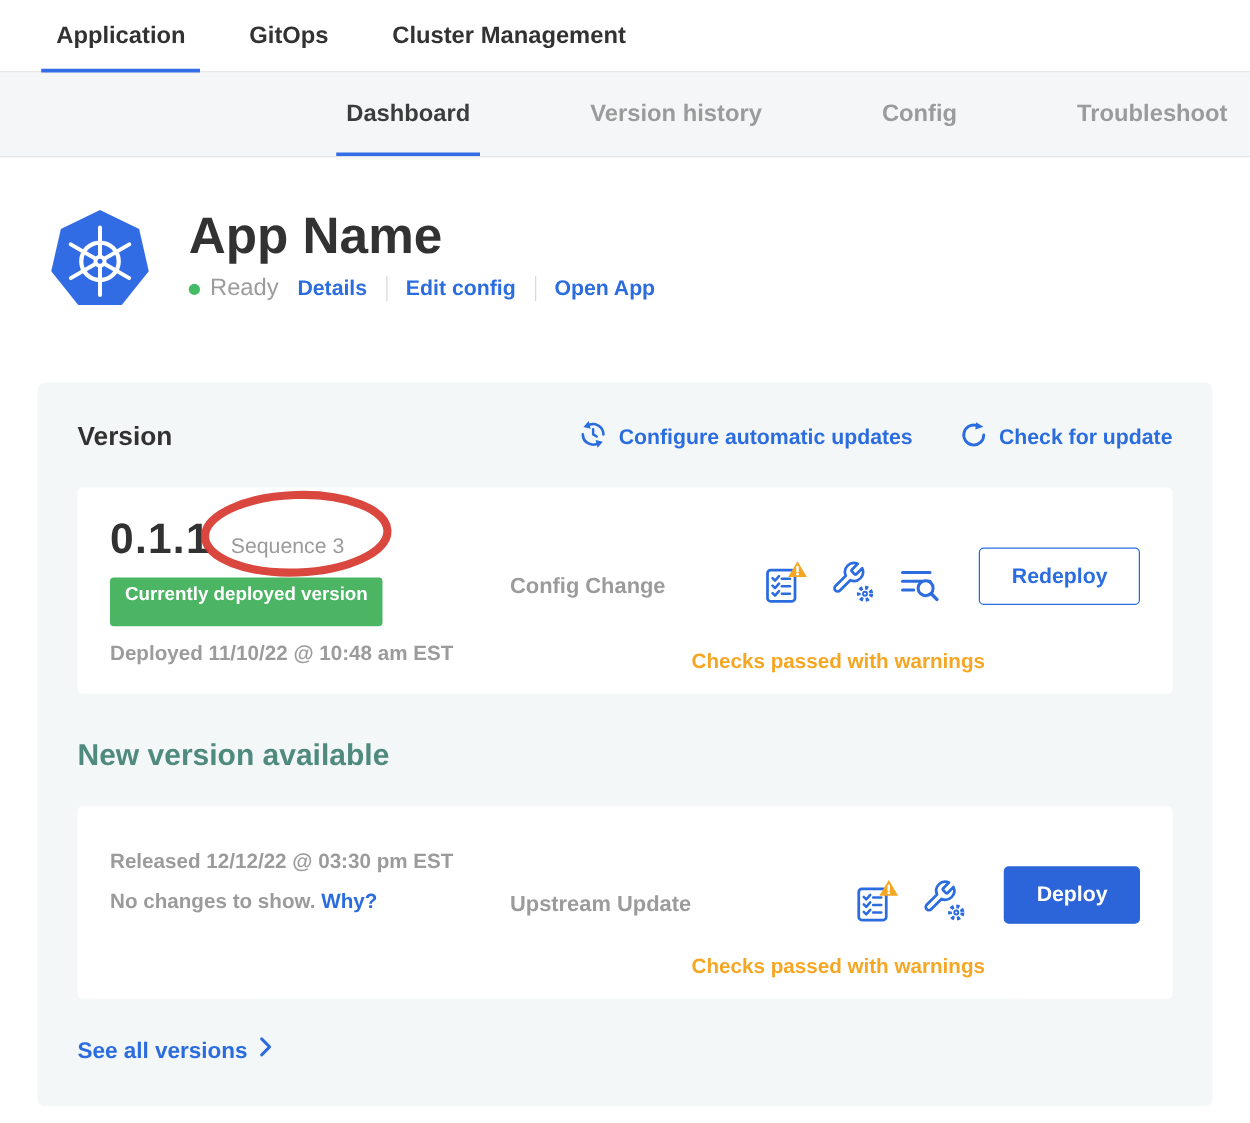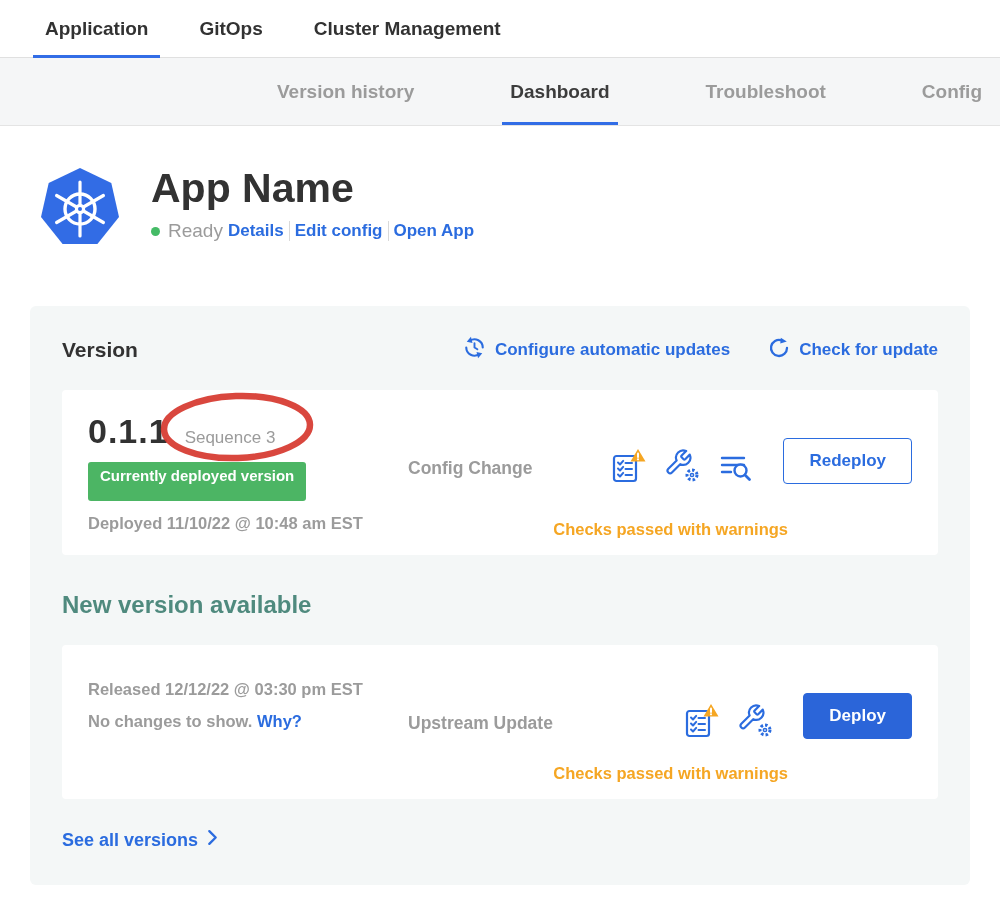--- a/index.html
+++ b/index.html
@@ -29,21 +29,21 @@
   .sub-tab.active { color:#3c3c3c; }
   .sub-tab.active::after { content:""; position:absolute; left:-8px; right:-8px; bottom:0;
              height:3px; background:#326de6; }
 
   
   .app-header { display:flex; align-items:flex-start; padding:40px 0 0 38px;
                 height:180px; box-sizing:border-box; background:#fff; }
   .k8s-logo svg { display:block; }
   .app-info { margin-left:29px; }
   .app-title { margin:0; font-size:41px; line-height:1.1; font-weight:700; color:#323232; }
-  .app-meta { display:flex; align-items:center; margin-top:9px; gap:5px; }
+  .app-meta { display:flex; align-items:center; margin-top:9px; gap:15px; }
   .status { display:flex; align-items:center; gap:8px; color:#9b9b9b; font-size:19px; }
   .status-dot { width:9px; height:9px; border-radius:50%; background:#44bb66; }
   .meta-link { color:#2b6cdf; font-size:17px; font-weight:700; }
   .sep { width:1px; height:20px; background:#d9d9d9; }
 
   
   .version-panel { margin:0 30px; background:#f4f7f7; border-radius:6px;
                    padding:30px 32px 34px; box-sizing:border-box; }
   .panel-header { display:flex; align-items:center; justify-content:space-between; }
   .panel-title { margin:0; font-size:21px; font-weight:700; color:#323232; }
@@ -86,24 +86,24 @@
 </head>
 <body>
 
 <nav class="top-nav">
   <div class="top-tab active">Application</div>
   <div class="top-tab">GitOps</div>
   <div class="top-tab">Cluster Management</div>
 </nav>
 
 <nav class="sub-nav">
+  <div class="sub-tab active">Dashboard</div>
   <div class="sub-tab">Version history</div>
-  <div class="sub-tab active">Dashboard</div>
+  <div class="sub-tab">Config</div>
   <div class="sub-tab">Troubleshoot</div>
-  <div class="sub-tab">Config</div>
 </nav>
 
 <header class="app-header">
   <div class="k8s-logo">
     <svg width="84" height="84" viewBox="0 0 84 84">
       <polygon points="42,2 73.3,17.1 81,50.9 59.4,78 24.6,78 3,50.9 10.7,17.1" fill="#326ce5"></polygon>
       <g stroke="#ffffff" stroke-width="3.2" stroke-linecap="round">
         <line x1="42" y1="43" x2="42" y2="16"></line>
         <line x1="42" y1="43" x2="65.4" y2="29.5"></line>
         <line x1="42" y1="43" x2="65.4" y2="56.5"></line>

